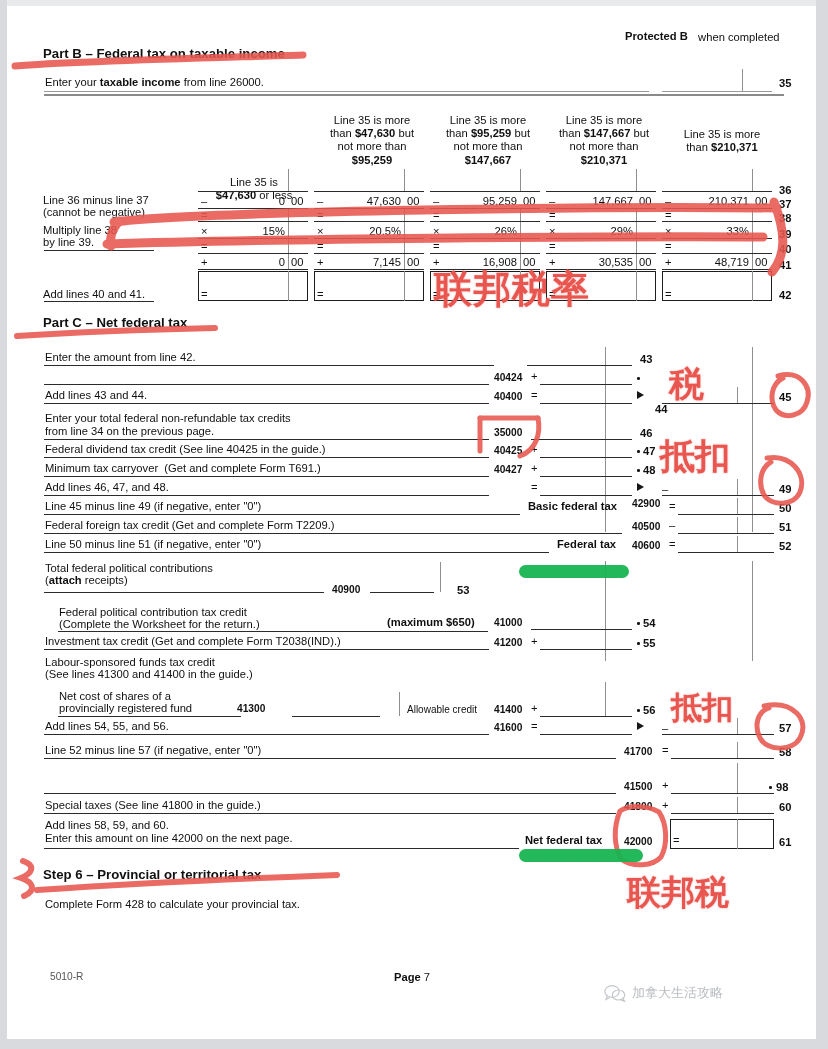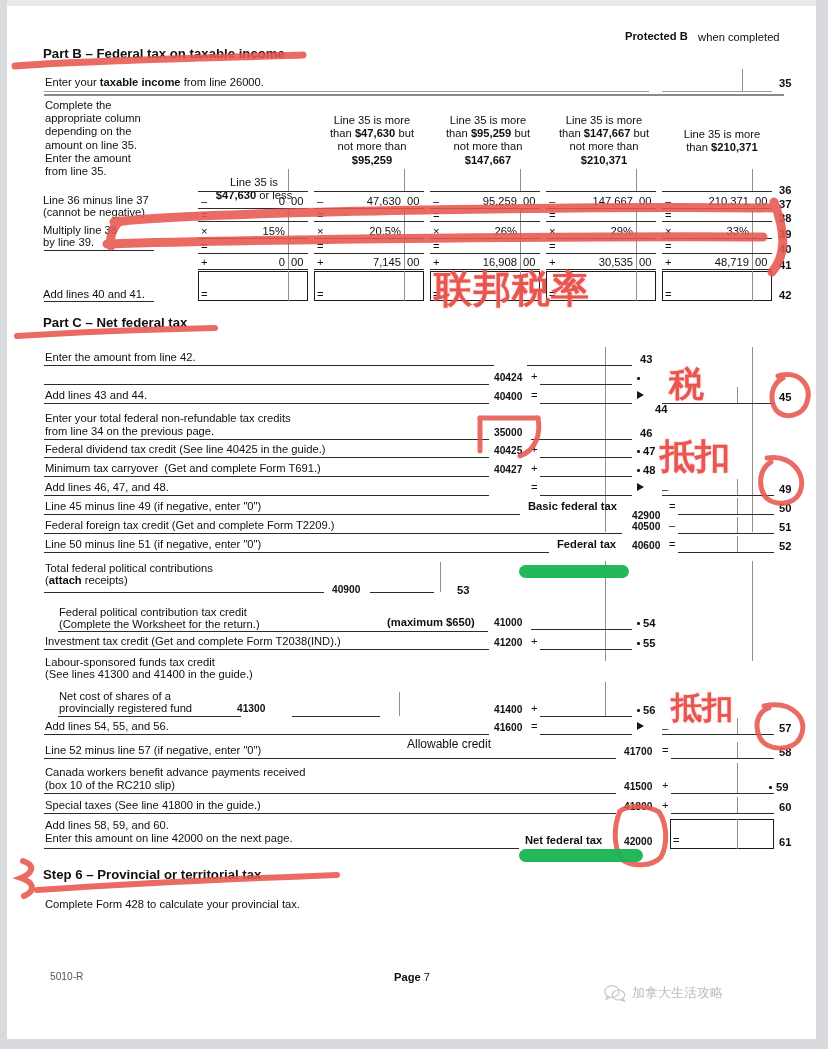--- a/index.html
+++ b/index.html
@@ -21,21 +21,21 @@
   .edge-r{position:absolute;right:0;top:0;width:12px;height:1049px;background:#d8dade;}
   .edge-t{position:absolute;left:0;top:0;width:828px;height:6px;background:#e9eaec;}
   .edge-b{position:absolute;left:0;bottom:0;width:828px;height:10px;background:#d8dade;}
 
   .sheet{position:absolute;left:7px;top:6px;width:809px;height:1033px;background:#fff;}
 
   
   .t{position:absolute;font-size:11.2px;color:#101010;line-height:12.6px;white-space:pre;}
   .b{font-weight:bold;}
   .sm{font-size:10.2px;}
-  .xs{font-size:12px;margin-top:34px;}
+  .xs{font-size:10px;}
   .hd{font-size:13.2px;font-weight:bold;}
   .ctr{text-align:center;}
   .rt{text-align:right;}
 
   
   .hr{position:absolute;background:#2b2b2b;height:1px;}
   .hr-l{position:absolute;background:#9a9a9a;height:1px;}
   .vr{position:absolute;background:#8f8f8f;width:1px;}
   .box{position:absolute;border:1.6px solid #1d1d1d;box-sizing:border-box;}
   .tri{position:absolute;width:0;height:0;border-left:7px solid #161616;border-top:4.6px solid transparent;border-bottom:4.6px solid transparent;}
@@ -70,26 +70,20 @@
     <div class="t hd" style="left:36px;top:42px;">Part B – Federal tax on taxable income</div>
 
     <div class="t" style="left:38px;top:70px;"><span>Enter your </span><b>taxable income</b><span> from line 26000.</span></div>
     <div class="hr-l" style="left:37px;top:85px;width:605px;"></div>
     <div class="vr" style="left:735px;top:63px;height:22px;"></div>
     <div class="hr-l" style="left:655px;top:85px;width:110px;"></div>
     <div class="t b" style="left:772px;top:71px;">35</div>
 
     <div class="hr" style="left:37px;top:88px;width:740px;height:2px;background:#8a8a8a;"></div>
 
-    <div class="t" style="left:38px;top:93px;line-height:13.2px;"><span>Complete the</span>
-<span>appropriate column</span>
-<span>depending on the</span>
-<span>amount on line 35.</span>
-<span>Enter the amount</span>
-<span>from line 35.</span></div>
 
     <div class="t ctr" style="left:180px;top:122px;width:134px;line-height:13.2px;margin-top:48px;">Line 35 is
 <b>$47,630</b> or less</div>
 
     <div class="t ctr" style="left:298px;top:108px;width:134px;line-height:13.2px;">Line 35 is more
 than <b>$47,630</b> but
 not more than
 <b>$95,259</b></div>
 
     <div class="t ctr" style="left:414px;top:108px;width:134px;line-height:13.2px;">Line 35 is more
@@ -314,21 +308,21 @@
     <div class="hr" style="left:37px;top:489px;width:445px;"></div>
     <div class="hr" style="left:533px;top:489px;width:92px;"></div>
     <div class="tri" style="left:630px;top:477px;"></div>
     <div class="t" style="left:655px;top:477px;">–</div>
     <div class="hr" style="left:655px;top:489px;width:112px;"></div>
     <div class="vr" style="left:730px;top:473px;height:16px;"></div>
     <div class="t b" style="left:772px;top:477px;">49</div>
 
     <div class="t" style="left:38px;top:494px;">Line 45 minus line 49 (if negative, enter "0")</div>
     <div class="t b" style="left:521px;top:494px;">Basic federal tax</div>
-    <div class="t b sm" style="left:625px;top:504px;">42900</div>
+    <div class="t b sm" style="left:625px;top:492px;">42900</div>
     <div class="t" style="left:662px;top:494px;">=</div>
     <div class="hr" style="left:37px;top:508px;width:476px;"></div>
     <div class="hr" style="left:671px;top:508px;width:96px;"></div>
     <div class="vr" style="left:730px;top:492px;height:16px;"></div>
     <div class="t b" style="left:772px;top:496px;">50</div>
 
     <div class="t" style="left:38px;top:513px;">Federal foreign tax credit (Get and complete Form T2209.)</div>
     <div class="t b sm" style="left:625px;top:515px;">40500</div>
     <div class="t" style="left:662px;top:513px;">–</div>
     <div class="hr" style="left:37px;top:527px;width:578px;"></div>
@@ -401,29 +395,27 @@
     <div class="t b" style="left:772px;top:716px;">57</div>
 
     <div class="t" style="left:38px;top:738px;">Line 52 minus line 57 (if negative, enter "0")</div>
     <div class="t b sm" style="left:617px;top:740px;">41700</div>
     <div class="t" style="left:655px;top:738px;">=</div>
     <div class="hr" style="left:37px;top:752px;width:572px;"></div>
     <div class="hr" style="left:664px;top:752px;width:103px;"></div>
     <div class="vr" style="left:730px;top:736px;height:16px;"></div>
     <div class="t b" style="left:772px;top:740px;">58</div>
 
-    <div class="t" style="left:38px;top:760px;line-height:13px;">Canada workers benefit advance payments received
-(box 10 of the RC210 slip)</div>
     <div class="t b sm" style="left:617px;top:775px;">41500</div>
     <div class="t" style="left:655px;top:773px;">+</div>
     <div class="hr" style="left:37px;top:787px;width:572px;"></div>
     <div class="hr" style="left:664px;top:787px;width:103px;"></div>
     <div class="vr" style="left:730px;top:757px;height:30px;"></div>
     <div class="dot" style="left:762px;top:780px;"></div>
-    <div class="t b" style="left:769px;top:775px;">59</div>
+    <div class="t b" style="left:769px;top:775px;">98</div>
 
     <div class="t" style="left:38px;top:793px;">Special taxes (See line 41800 in the guide.)</div>
     <div class="t b sm" style="left:617px;top:795px;">41800</div>
     <div class="t" style="left:655px;top:793px;">+</div>
     <div class="hr" style="left:37px;top:807px;width:572px;"></div>
     <div class="hr" style="left:664px;top:807px;width:103px;"></div>
     <div class="vr" style="left:730px;top:791px;height:16px;"></div>
     <div class="t b" style="left:772px;top:795px;">60</div>
 
     <div class="t" style="left:38px;top:813px;line-height:13px;">Add lines 58, 59, and 60.
@@ -483,15 +475,16 @@
       </g>
     </svg>
 
     <div class="hl-green" style="left:512px;top:559px;width:110px;height:13px;"></div>
     <div class="hl-green" style="left:512px;top:843px;width:124px;height:13px;"></div>
 
     <div class="cjk" style="left:427px;top:258px;font-size:38px;letter-spacing:1px;">联邦税率</div>
     <div class="cjk" style="left:662px;top:355px;font-size:35px;">税</div>
     <div class="cjk" style="left:653px;top:427px;font-size:35px;">抵扣</div>
     <div class="cjk" style="left:664px;top:681px;font-size:31px;">抵扣</div>
+    <div class="cjk" style="left:620px;top:864px;font-size:34px;">联邦税</div>
 
   </div>
 </div>
 
 </body></html>

